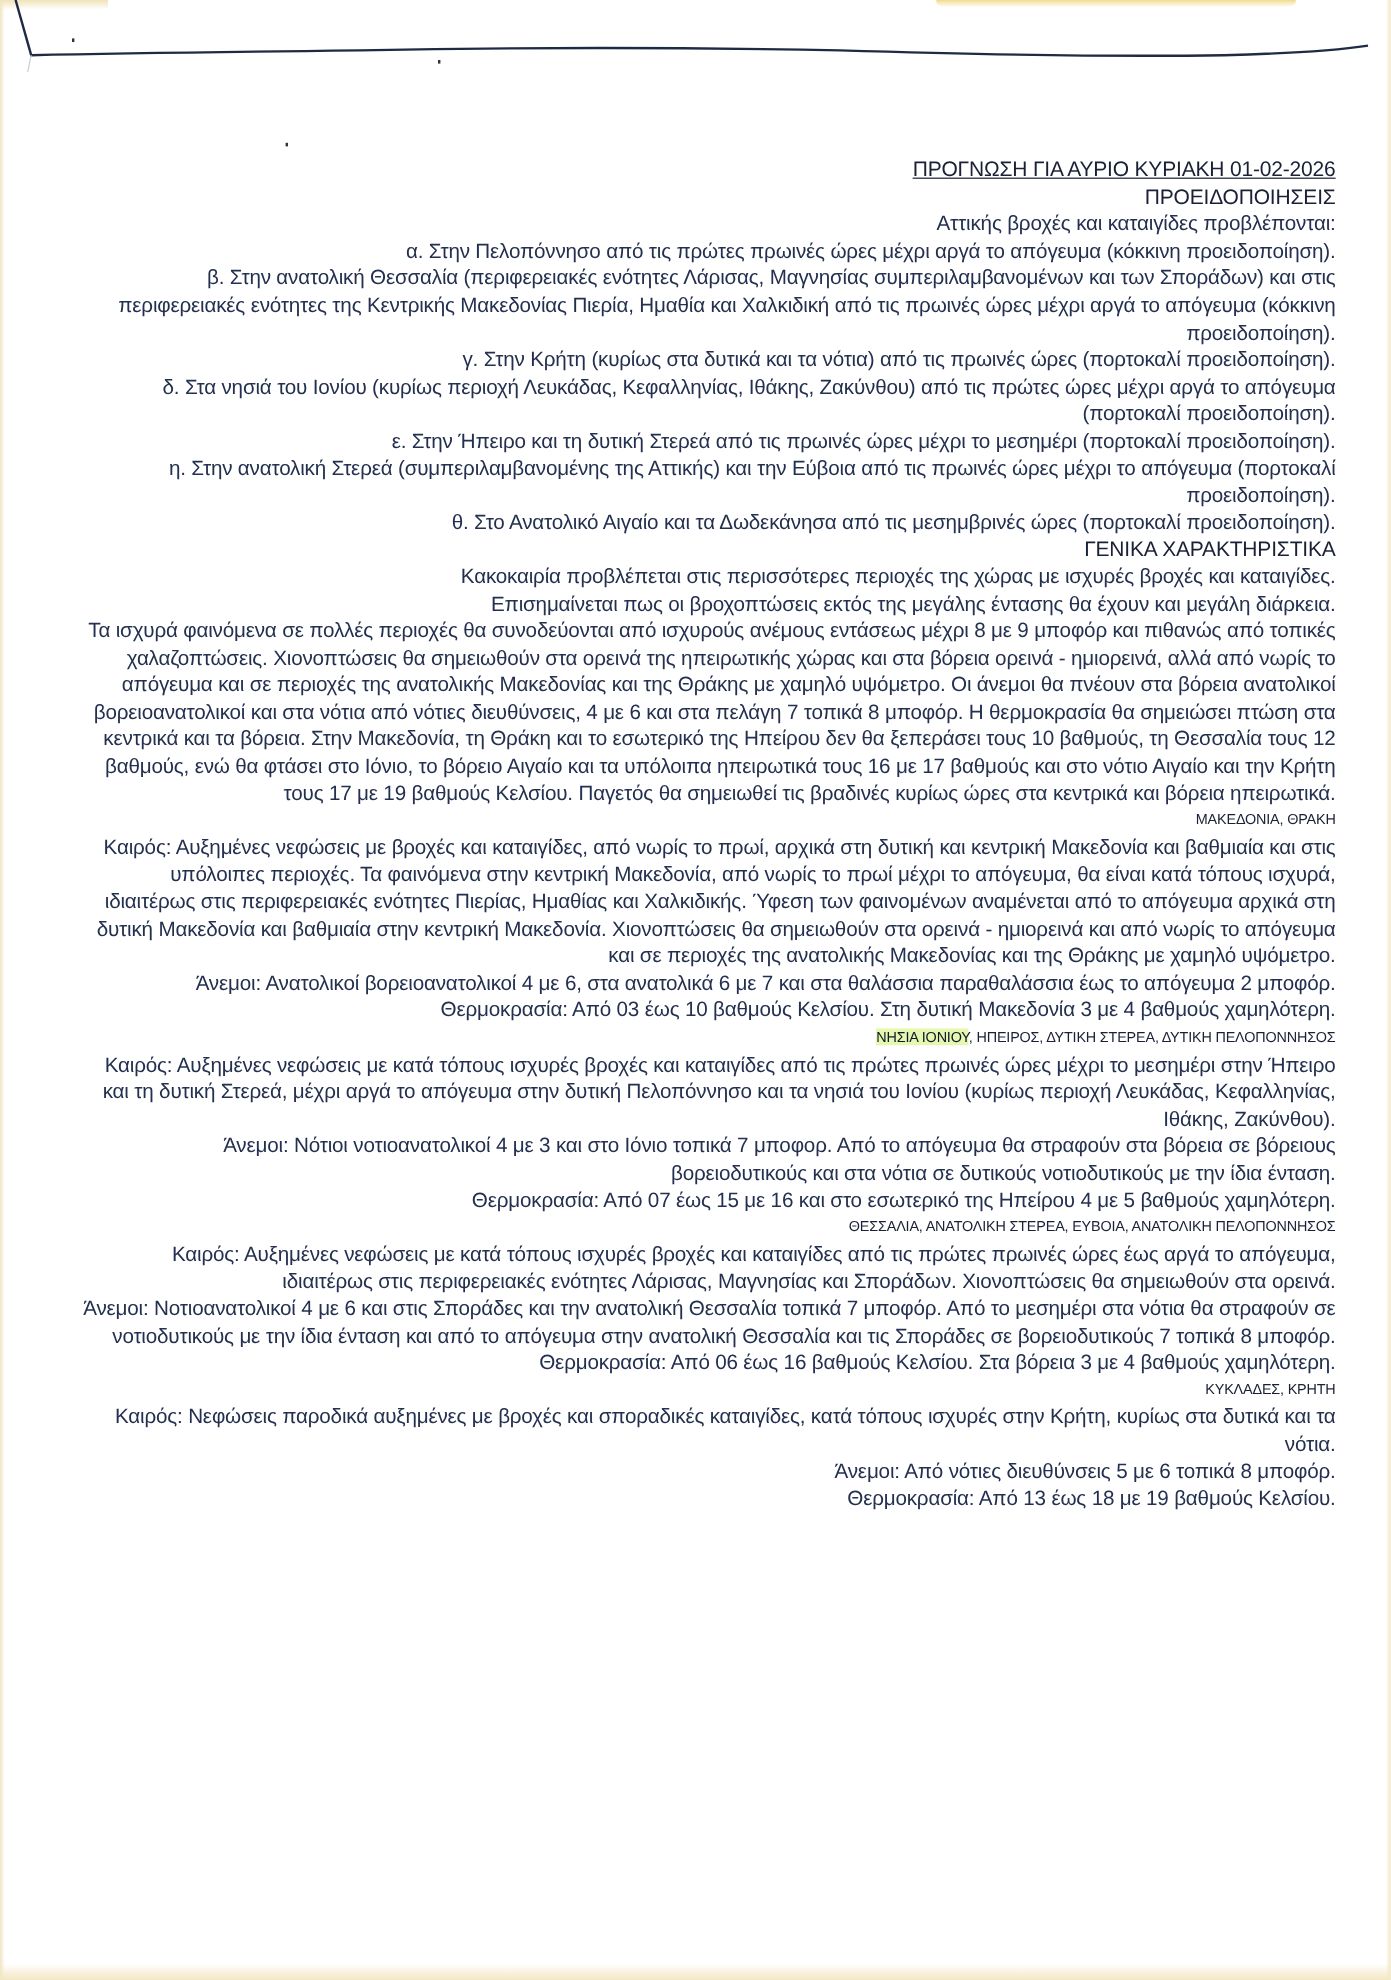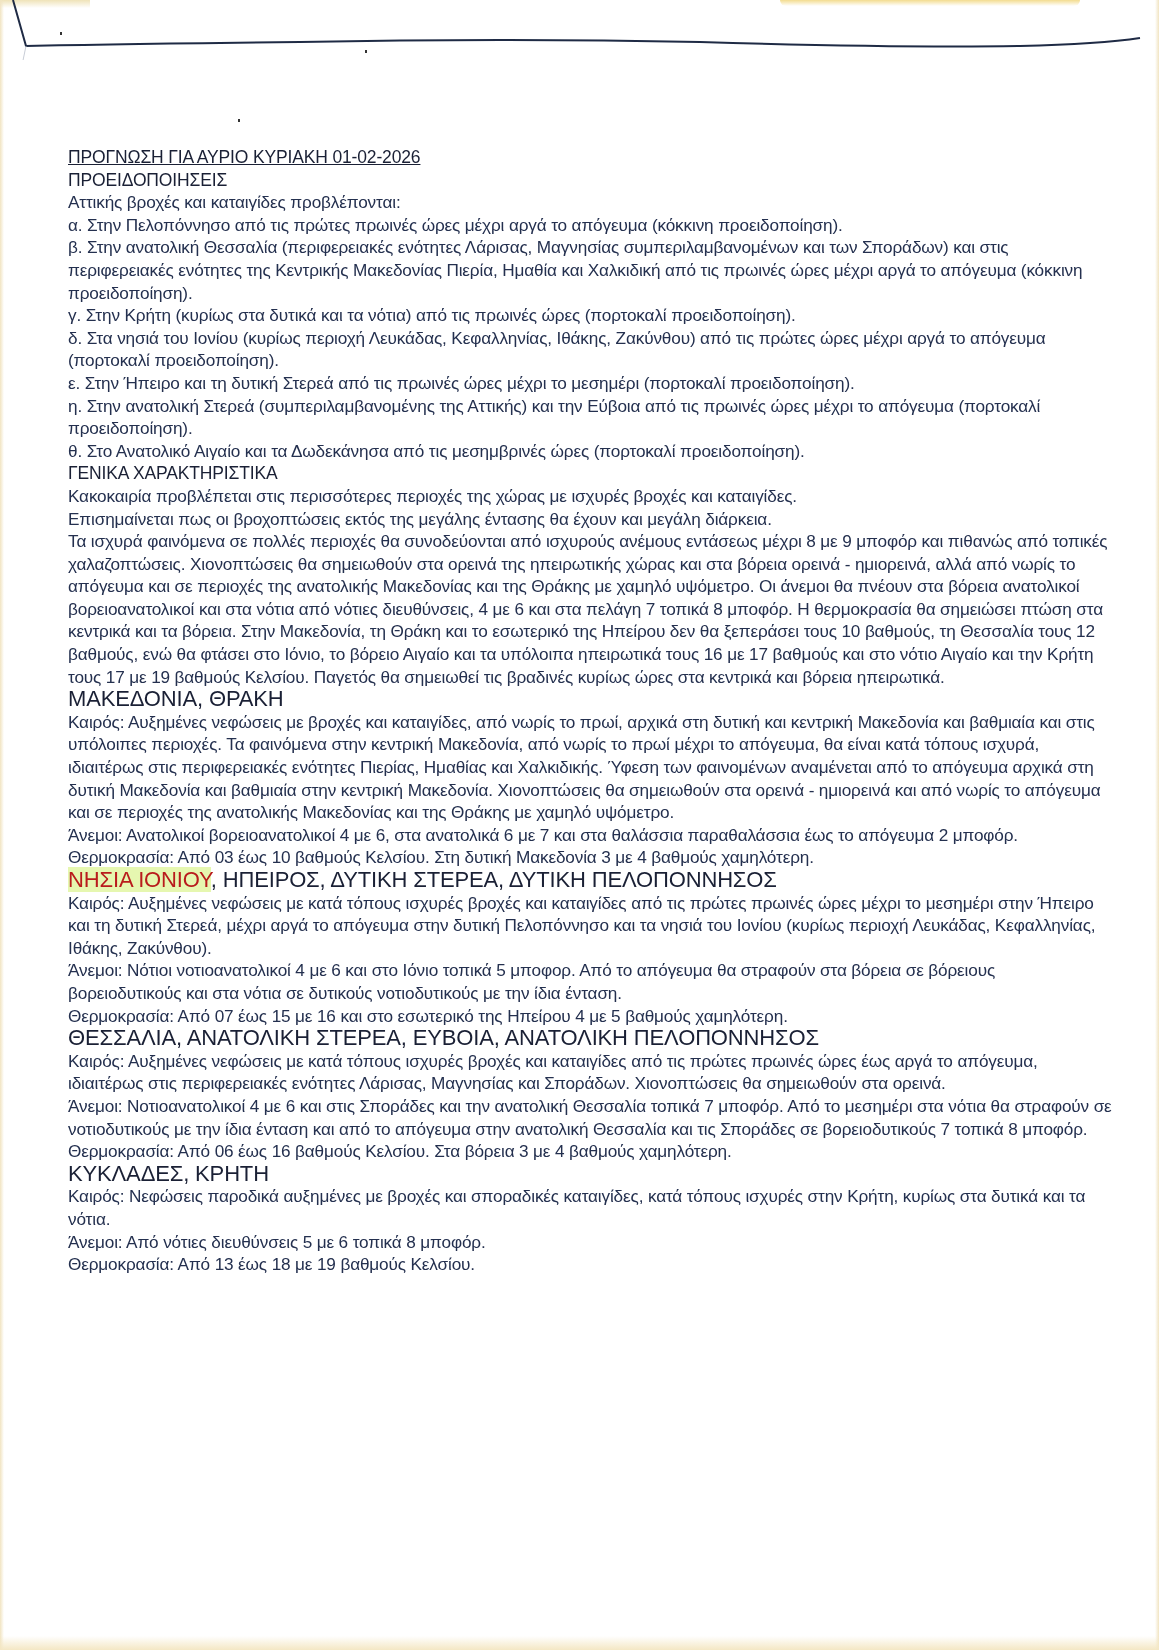--- a/index.html
+++ b/index.html
@@ -43,47 +43,48 @@
       background: linear-gradient(to left, #f1e4c2, rgba(255,255,255,0));
     }
     .fold-line {
       position: absolute;
       left: 0; top: 0;
       width: 1159px; height: 60px;
     }
     .page {
       position: absolute;
       left: 68px;
-      top: 146px;
+      top: 130px;
       width: 1045px;
       font-size: 17.2px;
       line-height: 22.6px;
       letter-spacing: -0.15px;
+      text-align: right;
     }
     .title {
       font-weight: normal;
       text-decoration: underline;
       color: #1a2035;
       font-size: 17.5px;
     }
     .heading-u {
       color: #1a2035;
       font-size: 17.5px;
     }
     .heading {
       color: #1a2035;
-      font-size: 22px;
+      font-size: 12px;
     }
     .para {
       display: block;
       color: #24304f;
     }
     .hl {
       background: #e6f7b0;
-      color: #b91c1c;
+      color: #0f172a;
     }
     .dot {
       position: absolute;
       width: 2px; height: 3px;
       background: #333;
     }
   </style>
 </head>
 <body>
 
@@ -127,21 +128,21 @@
   <section>
     <div class="heading"><span>ΜΑΚΕΔΟΝΙΑ, ΘΡΑΚΗ</span></div>
     <span class="para">Καιρός: Αυξημένες νεφώσεις με βροχές και καταιγίδες, από νωρίς το πρωί, αρχικά στη δυτική και κεντρική Μακεδονία και βαθμιαία και στις υπόλοιπες περιοχές. Τα φαινόμενα στην κεντρική Μακεδονία, από νωρίς το πρωί μέχρι το απόγευμα, θα είναι κατά τόπους ισχυρά, ιδιαιτέρως στις περιφερειακές ενότητες Πιερίας, Ημαθίας και Χαλκιδικής. Ύφεση των φαινομένων αναμένεται από το απόγευμα αρχικά στη δυτική Μακεδονία και βαθμιαία στην κεντρική Μακεδονία. Χιονοπτώσεις θα σημειωθούν στα ορεινά - ημιορεινά και από νωρίς το απόγευμα και σε περιοχές της ανατολικής Μακεδονίας και της Θράκης με χαμηλό υψόμετρο.</span>
     <span class="para">Άνεμοι: Ανατολικοί βορειοανατολικοί 4 με 6, στα ανατολικά 6 με 7 και στα θαλάσσια παραθαλάσσια έως το απόγευμα 2 μποφόρ.</span>
     <span class="para">Θερμοκρασία: Από 03 έως 10 βαθμούς Κελσίου. Στη δυτική Μακεδονία 3 με 4 βαθμούς χαμηλότερη.</span>
   </section>
 
   <section>
     <div class="heading"><span class="hl">ΝΗΣΙΑ ΙΟΝΙΟΥ</span><span>, ΗΠΕΙΡΟΣ, ΔΥΤΙΚΗ ΣΤΕΡΕΑ, ΔΥΤΙΚΗ ΠΕΛΟΠΟΝΝΗΣΟΣ</span></div>
     <span class="para">Καιρός: Αυξημένες νεφώσεις με κατά τόπους ισχυρές βροχές και καταιγίδες από τις πρώτες πρωινές ώρες μέχρι το μεσημέρι στην Ήπειρο και τη δυτική Στερεά, μέχρι αργά το απόγευμα στην δυτική Πελοπόννησο και τα νησιά του Ιονίου (κυρίως περιοχή Λευκάδας, Κεφαλληνίας, Ιθάκης, Ζακύνθου).</span>
-    <span class="para">Άνεμοι: Νότιοι νοτιοανατολικοί 4 με 6 και στο Ιόνιο τοπικά 5 μποφορ. Από το απόγευμα θα στραφούν στα βόρεια σε βόρειους βορειοδυτικούς και στα νότια σε δυτικούς νοτιοδυτικούς με την ίδια ένταση.</span>
+    <span class="para">Άνεμοι: Νότιοι νοτιοανατολικοί 4 με 3 και στο Ιόνιο τοπικά 7 μποφορ. Από το απόγευμα θα στραφούν στα βόρεια σε βόρειους βορειοδυτικούς και στα νότια σε δυτικούς νοτιοδυτικούς με την ίδια ένταση.</span>
     <span class="para">Θερμοκρασία: Από 07 έως 15 με 16 και στο εσωτερικό της Ηπείρου 4 με 5 βαθμούς χαμηλότερη.</span>
   </section>
 
   <section>
     <div class="heading"><span>ΘΕΣΣΑΛΙΑ, ΑΝΑΤΟΛΙΚΗ ΣΤΕΡΕΑ, ΕΥΒΟΙΑ, ΑΝΑΤΟΛΙΚΗ ΠΕΛΟΠΟΝΝΗΣΟΣ</span></div>
     <span class="para">Καιρός: Αυξημένες νεφώσεις με κατά τόπους ισχυρές βροχές και καταιγίδες από τις πρώτες πρωινές ώρες έως αργά το απόγευμα, ιδιαιτέρως στις περιφερειακές ενότητες Λάρισας, Μαγνησίας και Σποράδων. Χιονοπτώσεις θα σημειωθούν στα ορεινά.</span>
     <span class="para">Άνεμοι: Νοτιοανατολικοί 4 με 6 και στις Σποράδες και την ανατολική Θεσσαλία τοπικά 7 μποφόρ. Από το μεσημέρι στα νότια θα στραφούν σε νοτιοδυτικούς με την ίδια ένταση και από το απόγευμα στην ανατολική Θεσσαλία και τις Σποράδες σε βορειοδυτικούς 7 τοπικά 8 μποφόρ.</span>
     <span class="para">Θερμοκρασία: Από 06 έως 16 βαθμούς Κελσίου. Στα βόρεια 3 με 4 βαθμούς χαμηλότερη.</span>
   </section>
 

